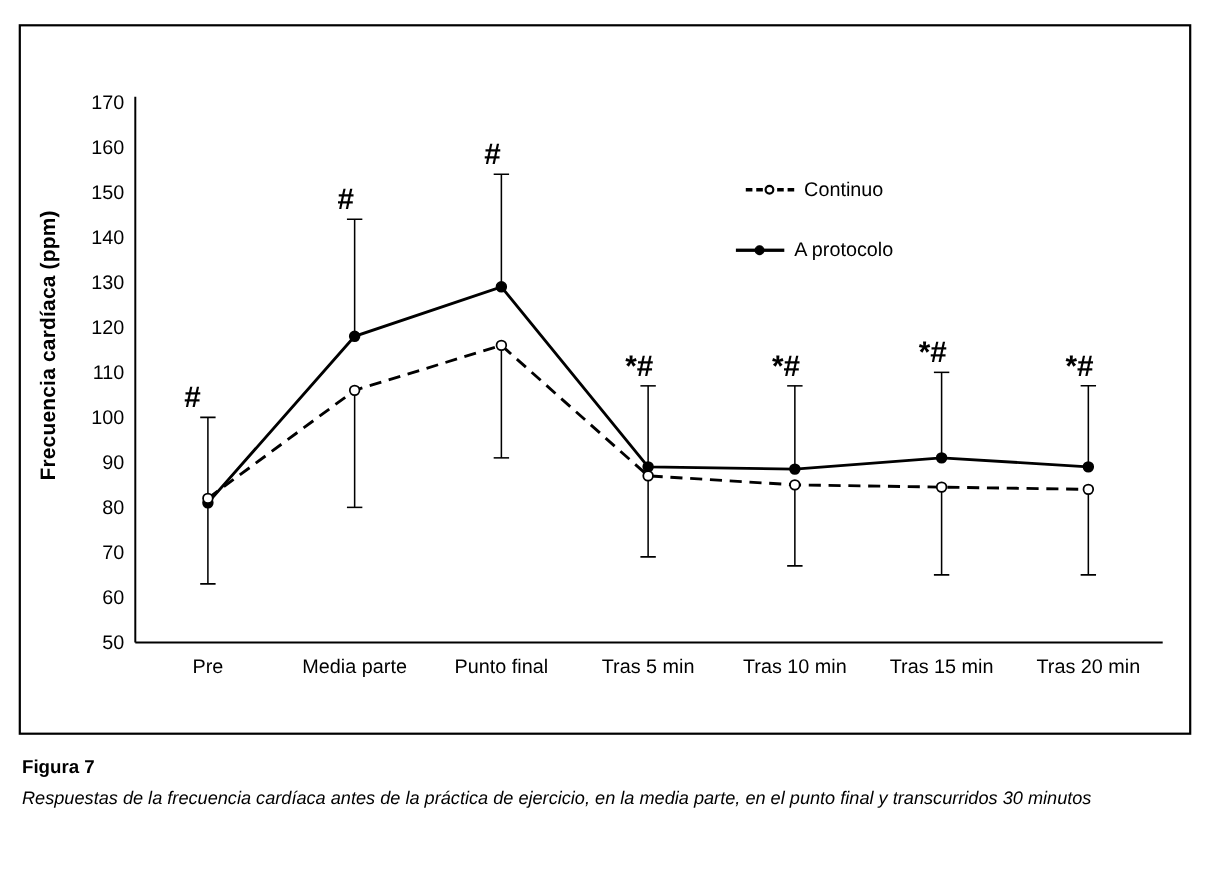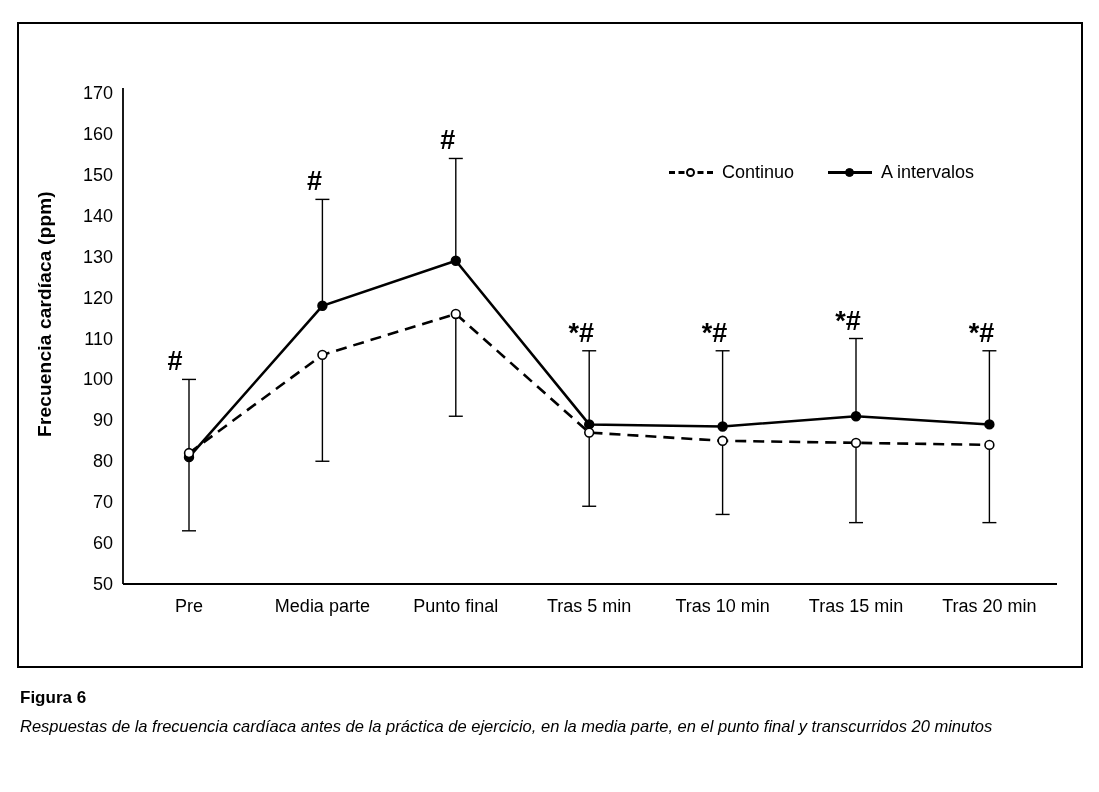--- a/index.html
+++ b/index.html
@@ -16,20 +16,21 @@
     transform:rotate(-90deg);transform-origin:center center;
     font-size:19px;font-weight:bold;text-align:center;letter-spacing:.2px;
   }
   svg{position:absolute;left:0;top:0;}
   svg text{font-family:"Liberation Sans","DejaVu Sans",sans-serif;}
   svg .tick{font-size:18px;fill:#000;}
   svg .annot{font-size:27px;font-weight:bold;fill:#000;}
   .legend{
     position:absolute;left:650px;top:138px;display:flex;align-items:center;gap:34px;
     font-size:18px;
+    flex-direction:column;
   }
   .legend-item{display:flex;align-items:center;gap:9px;}
   .sample{position:relative;width:44px;height:0;display:inline-block;}
   .sample.dashed{border-top:3px dashed #000;}
   .sample.solid{border-top:3px solid #000;}
   .dot{position:absolute;left:50%;top:-6px;margin-left:-5px;width:9px;height:9px;border-radius:50%;box-sizing:border-box;}
   .dot.open{background:#fff;border:2px solid #000;}
   .dot.filled{background:#000;border:1px solid #000;}
   .caption{position:absolute;left:20px;top:688px;width:1062px;}
   .caption-title{font-size:17px;font-weight:bold;margin-bottom:6px;}
@@ -119,21 +120,21 @@
     <div class="legend-item">
       <span class="sample dashed">
           <span class="dot open"></span>
         </span>
       <span class="legend-label">Continuo</span>
     </div>
     <div class="legend-item">
       <span class="sample solid">
           <span class="dot filled"></span>
         </span>
-      <span class="legend-label">A intervalos</span>
+      <span class="legend-label">A protocolo</span>
     </div>
   </div>
 </div>
 
 <div class="caption">
-  <div class="caption-title">Figura 6</div>
-  <div class="caption-line">Respuestas de la frecuencia cardíaca antes de la práctica de ejercicio, en la media parte, en el punto final y transcurridos 20 minutos</div>
+  <div class="caption-title">Figura 7</div>
+  <div class="caption-line">Respuestas de la frecuencia cardíaca antes de la práctica de ejercicio, en la media parte, en el punto final y transcurridos 30 minutos</div>
 </div>
 
 </body></html>

